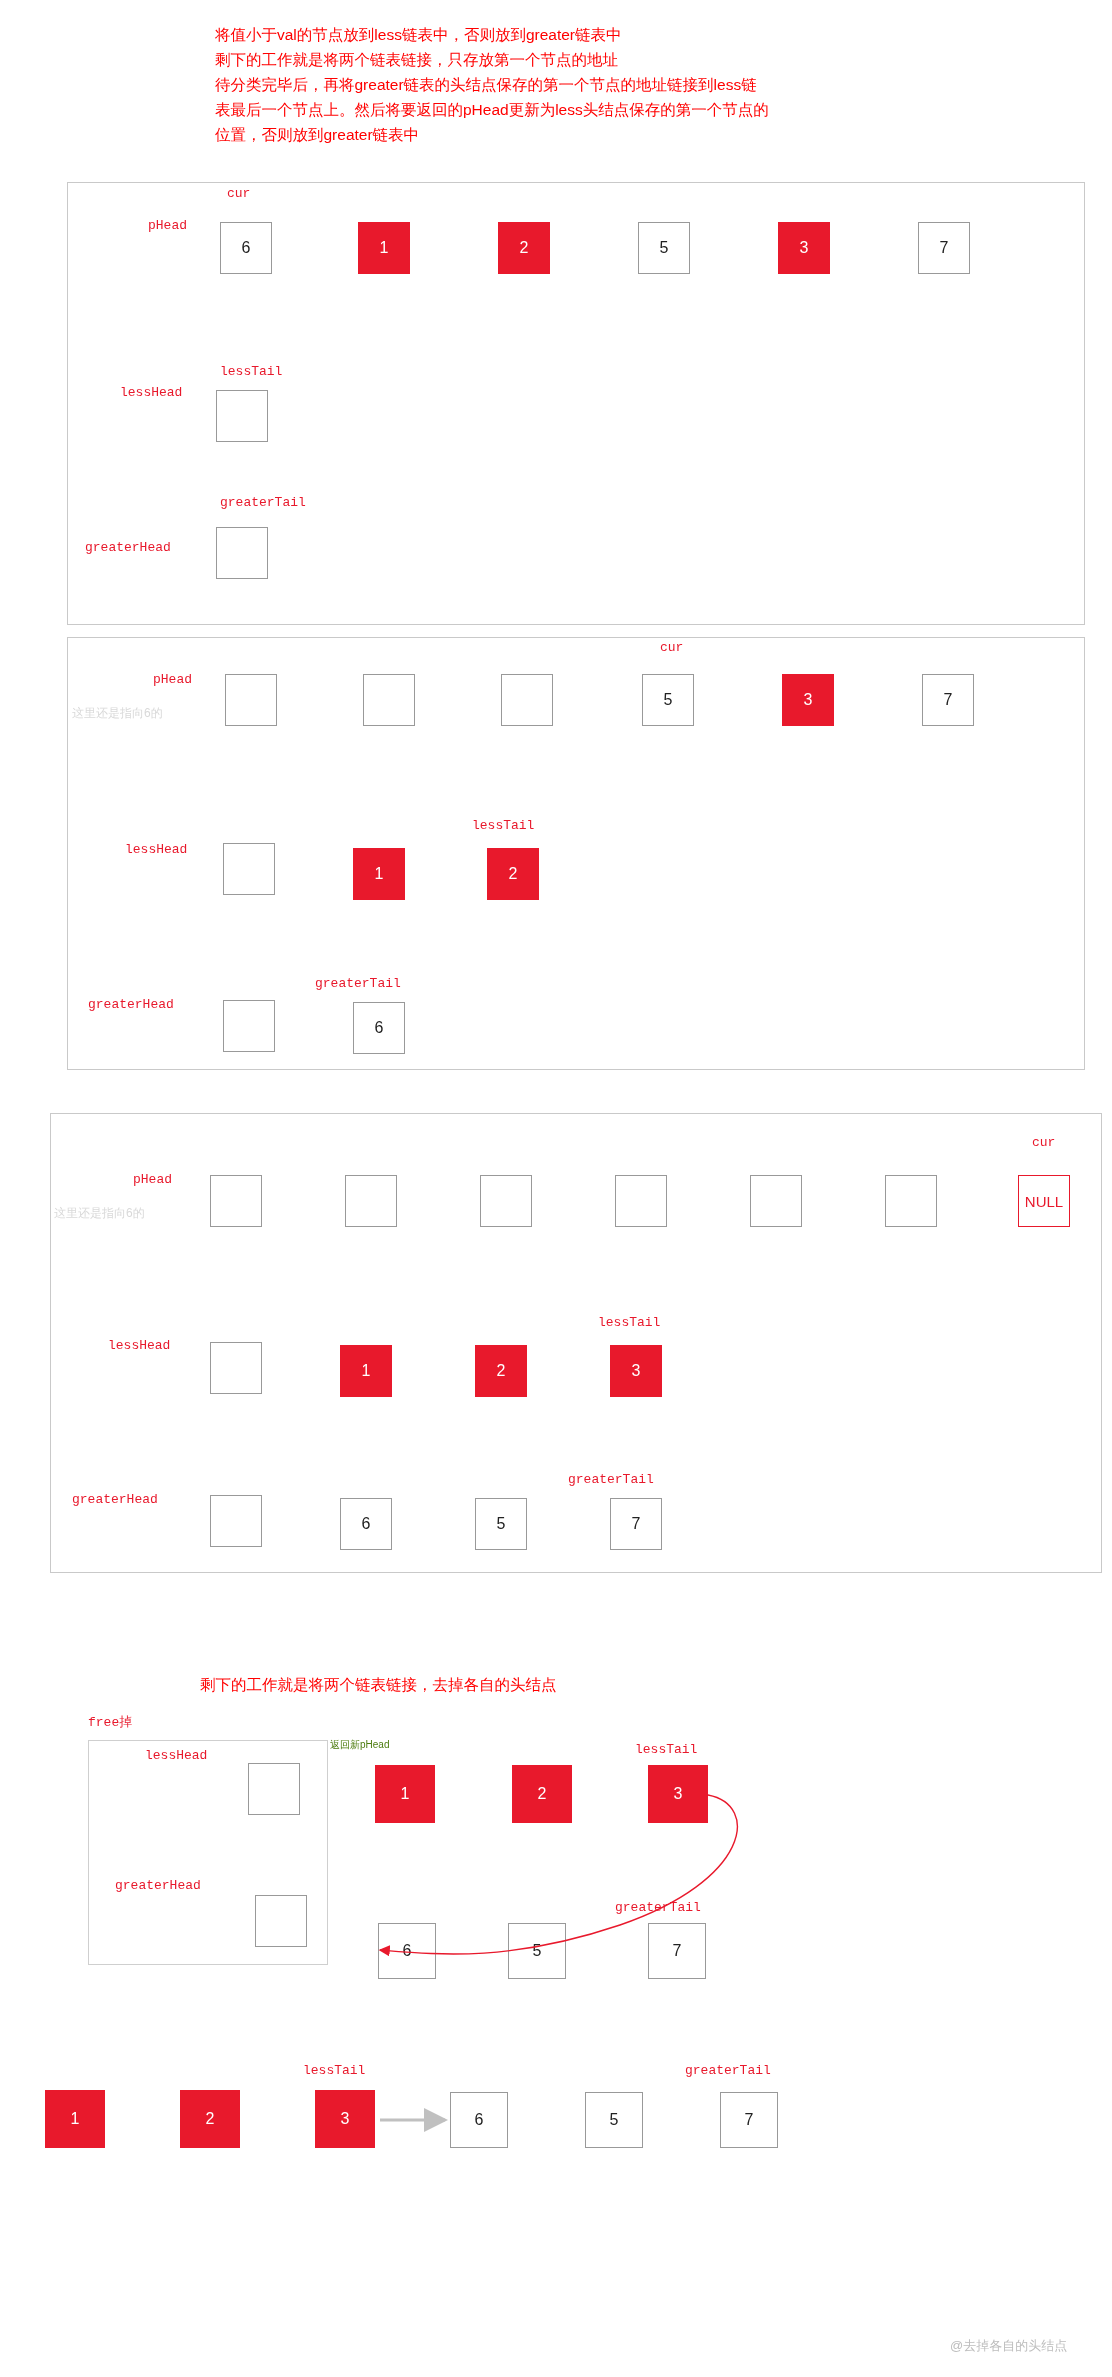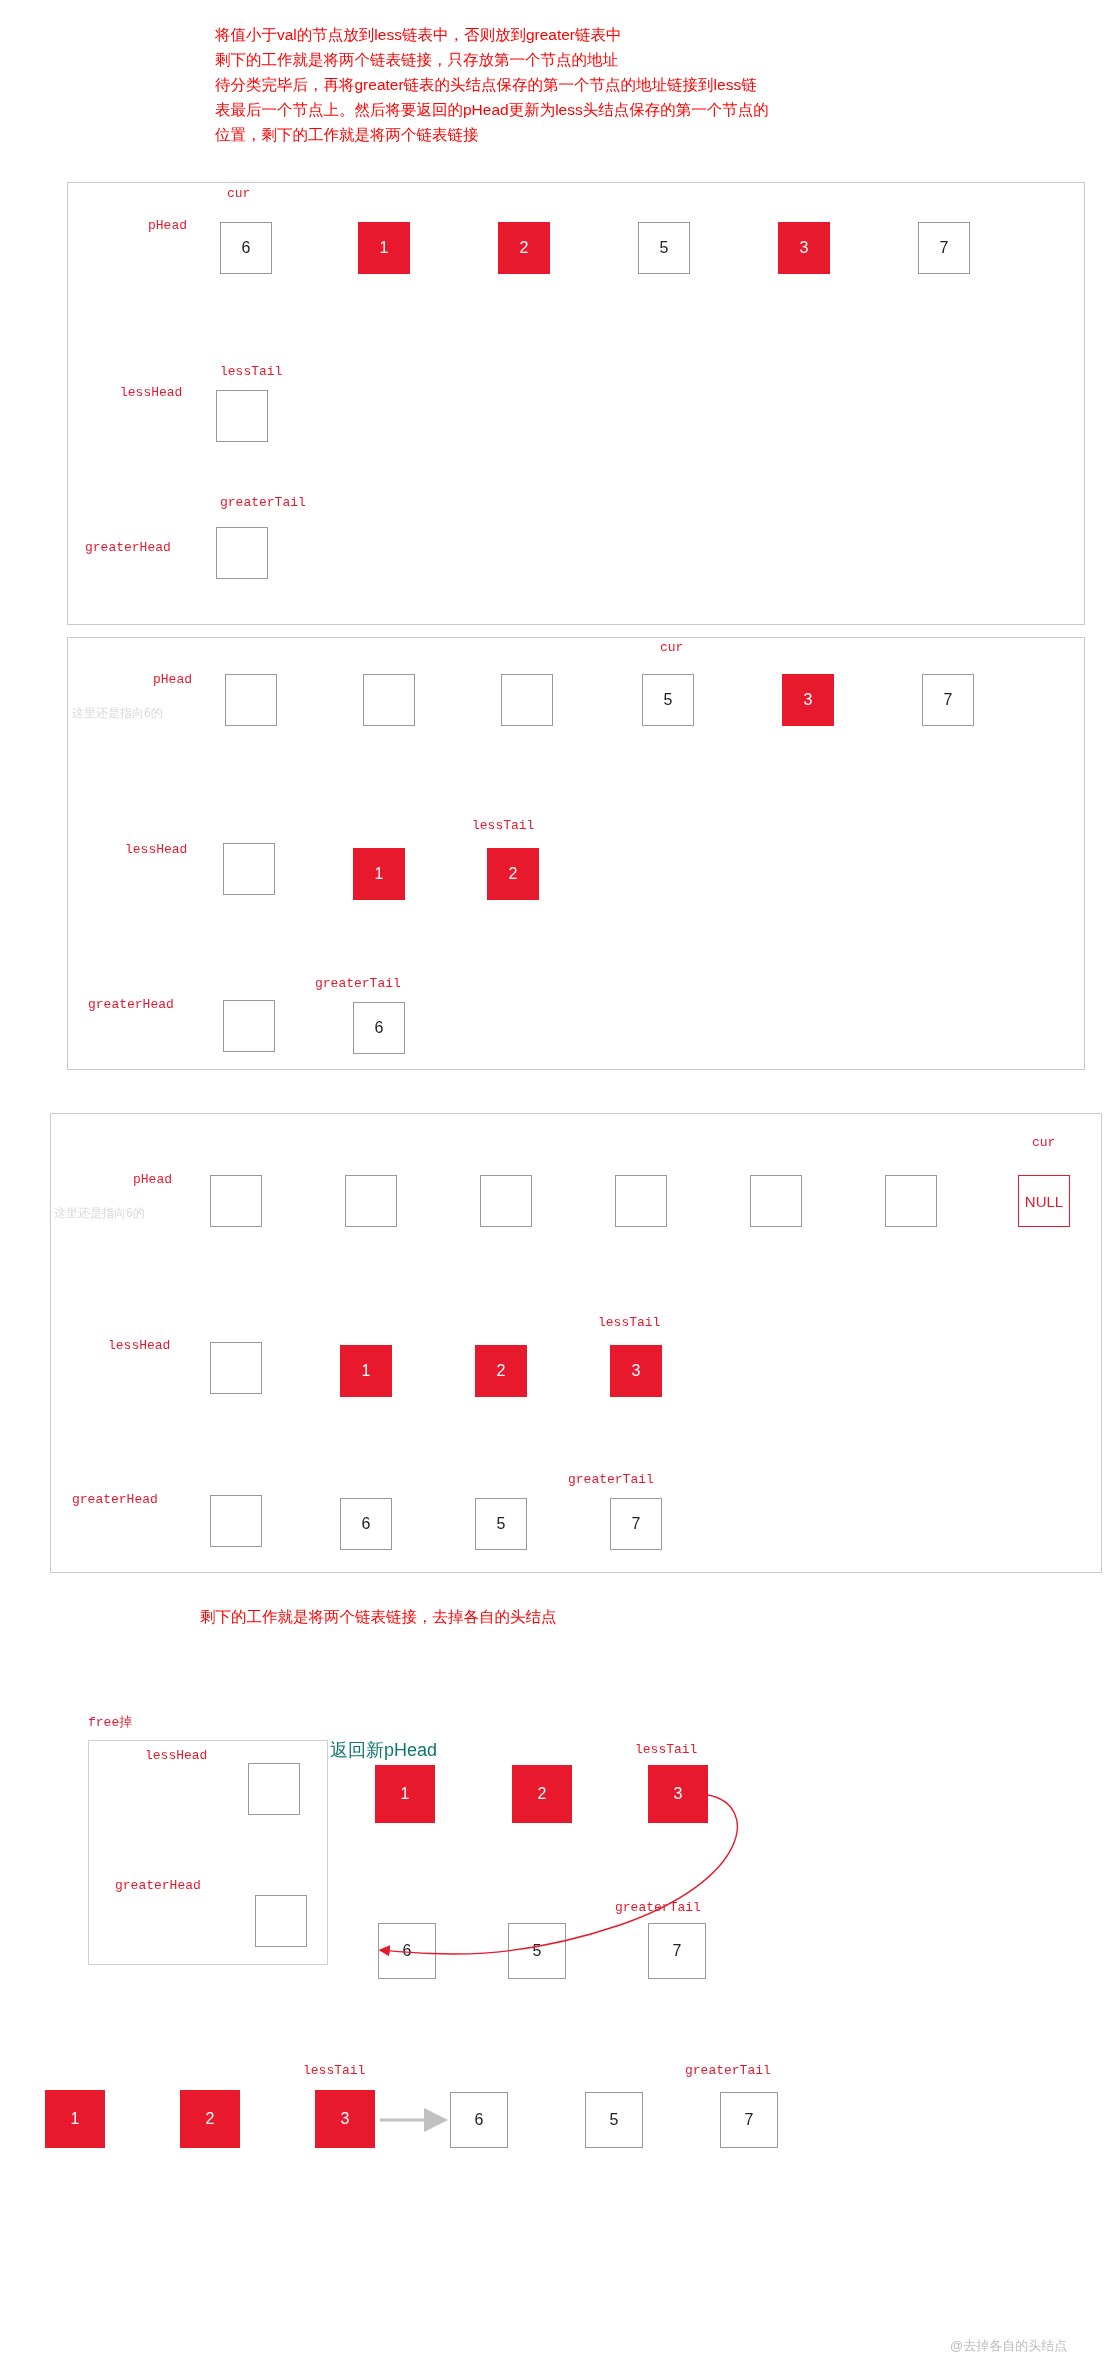--- a/index.html
+++ b/index.html
@@ -57,23 +57,23 @@
     border:1px solid #c9c9c9;
     background:#ffffff;
   }
   .ghost{
     font-family:"Liberation Sans","DejaVu Sans",sans-serif;
     font-size:12px;
     color:#d9d9d9;
     white-space:nowrap;
   }
   .blue{
-    color:#0f766e;
-    font-family:"Liberation Sans","DejaVu Sans",sans-serif;
-    font-size:18px;
+    color:#4d7c0f;
+    font-family:"Liberation Sans","DejaVu Sans",sans-serif;
+    font-size:10px;
     white-space:nowrap;
   }
   .freebox{
     box-sizing:border-box;
     border:1px solid #cfcfcf;
     background:#ffffff;
   }
   .watermark{
     font-family:"Liberation Sans","DejaVu Sans",sans-serif;
     font-size:13px;
@@ -84,21 +84,21 @@
 </style>
 </head>
 <body>
 
 <div class="page">
 
   <div class="abs note" style="left:195px;top:22px;">将值小于val的节点放到less链表中，否则放到greater链表中</div>
   <div class="abs note" style="left:195px;top:47px;">剩下的工作就是将两个链表链接，只存放第一个节点的地址</div>
   <div class="abs note" style="left:195px;top:72px;">待分类完毕后，再将greater链表的头结点保存的第一个节点的地址链接到less链</div>
   <div class="abs note" style="left:195px;top:97px;">表最后一个节点上。然后将要返回的pHead更新为less头结点保存的第一个节点的</div>
-  <div class="abs note" style="left:195px;top:122px;">位置，剩下的工作就是将两个链表链接</div>
+  <div class="abs note" style="left:195px;top:122px;">位置，否则放到greater链表中</div>
 
   <div class="abs panel" style="left:47px;top:182px;width:1018px;height:443px;"></div>
 
   <div class="abs label" style="left:207px;top:186px;">cur</div>
   <div class="abs label" style="left:128px;top:218px;">pHead</div>
 
   <div class="abs box" style="left:200px;top:222px;">6</div>
   <div class="abs box red" style="left:338px;top:222px;">1</div>
   <div class="abs box red" style="left:478px;top:222px;">2</div>
   <div class="abs box" style="left:618px;top:222px;">5</div>
@@ -158,21 +158,21 @@
   <div class="abs box red" style="left:455px;top:1345px;">2</div>
   <div class="abs box red" style="left:590px;top:1345px;">3</div>
 
   <div class="abs label" style="left:548px;top:1472px;">greaterTail</div>
   <div class="abs label" style="left:52px;top:1492px;">greaterHead</div>
   <div class="abs box" style="left:190px;top:1495px;"></div>
   <div class="abs box" style="left:320px;top:1498px;">6</div>
   <div class="abs box" style="left:455px;top:1498px;">5</div>
   <div class="abs box" style="left:590px;top:1498px;">7</div>
 
-  <div class="abs note" style="left:180px;top:1604px;">剩下的工作就是将两个链表链接，去掉各自的头结点</div>
+  <div class="abs note" style="left:180px;top:1672px;">剩下的工作就是将两个链表链接，去掉各自的头结点</div>
 
   <div class="abs freebox" style="left:68px;top:1740px;width:240px;height:225px;"></div>
   <div class="abs label" style="left:68px;top:1713px;">free掉</div>
 
   <div class="abs label" style="left:125px;top:1748px;">lessHead</div>
   <div class="abs box" style="left:228px;top:1763px;"></div>
 
   <div class="abs label" style="left:95px;top:1878px;">greaterHead</div>
   <div class="abs box" style="left:235px;top:1895px;"></div>
 

